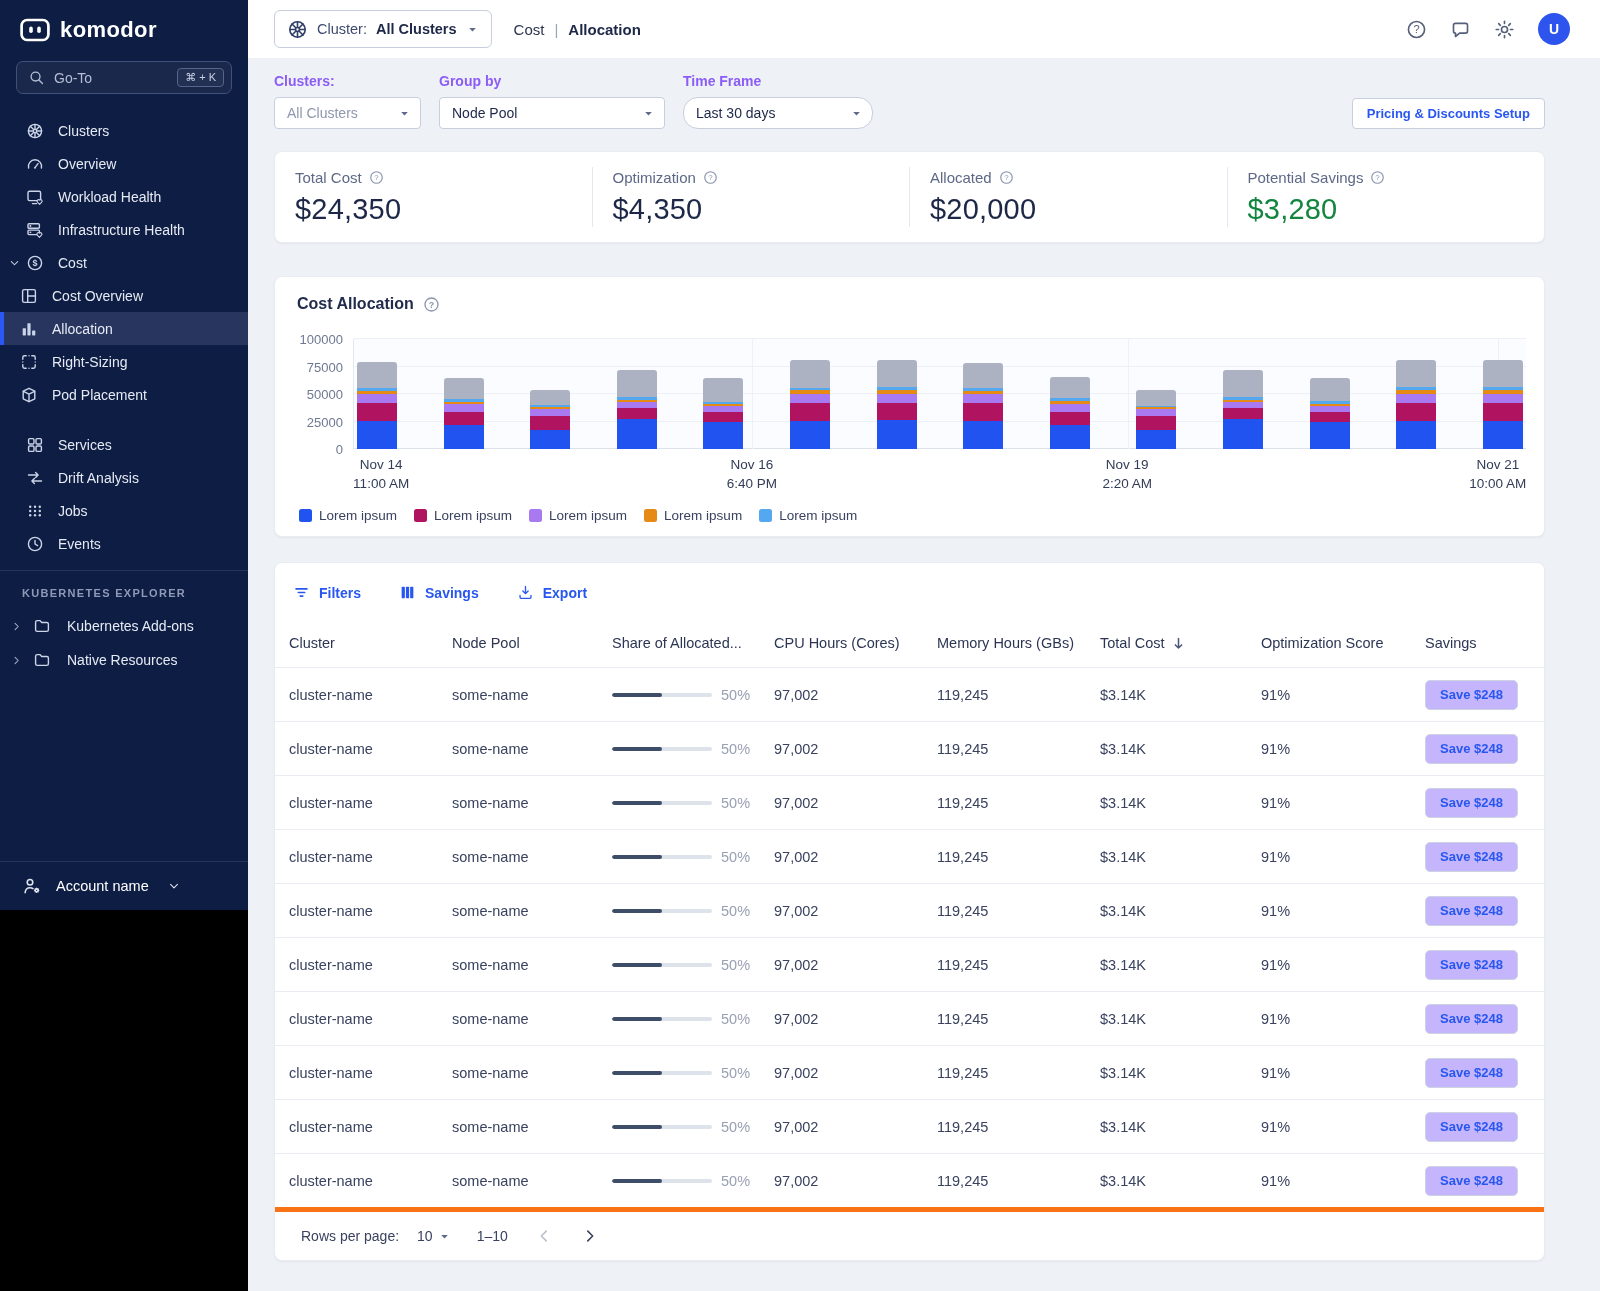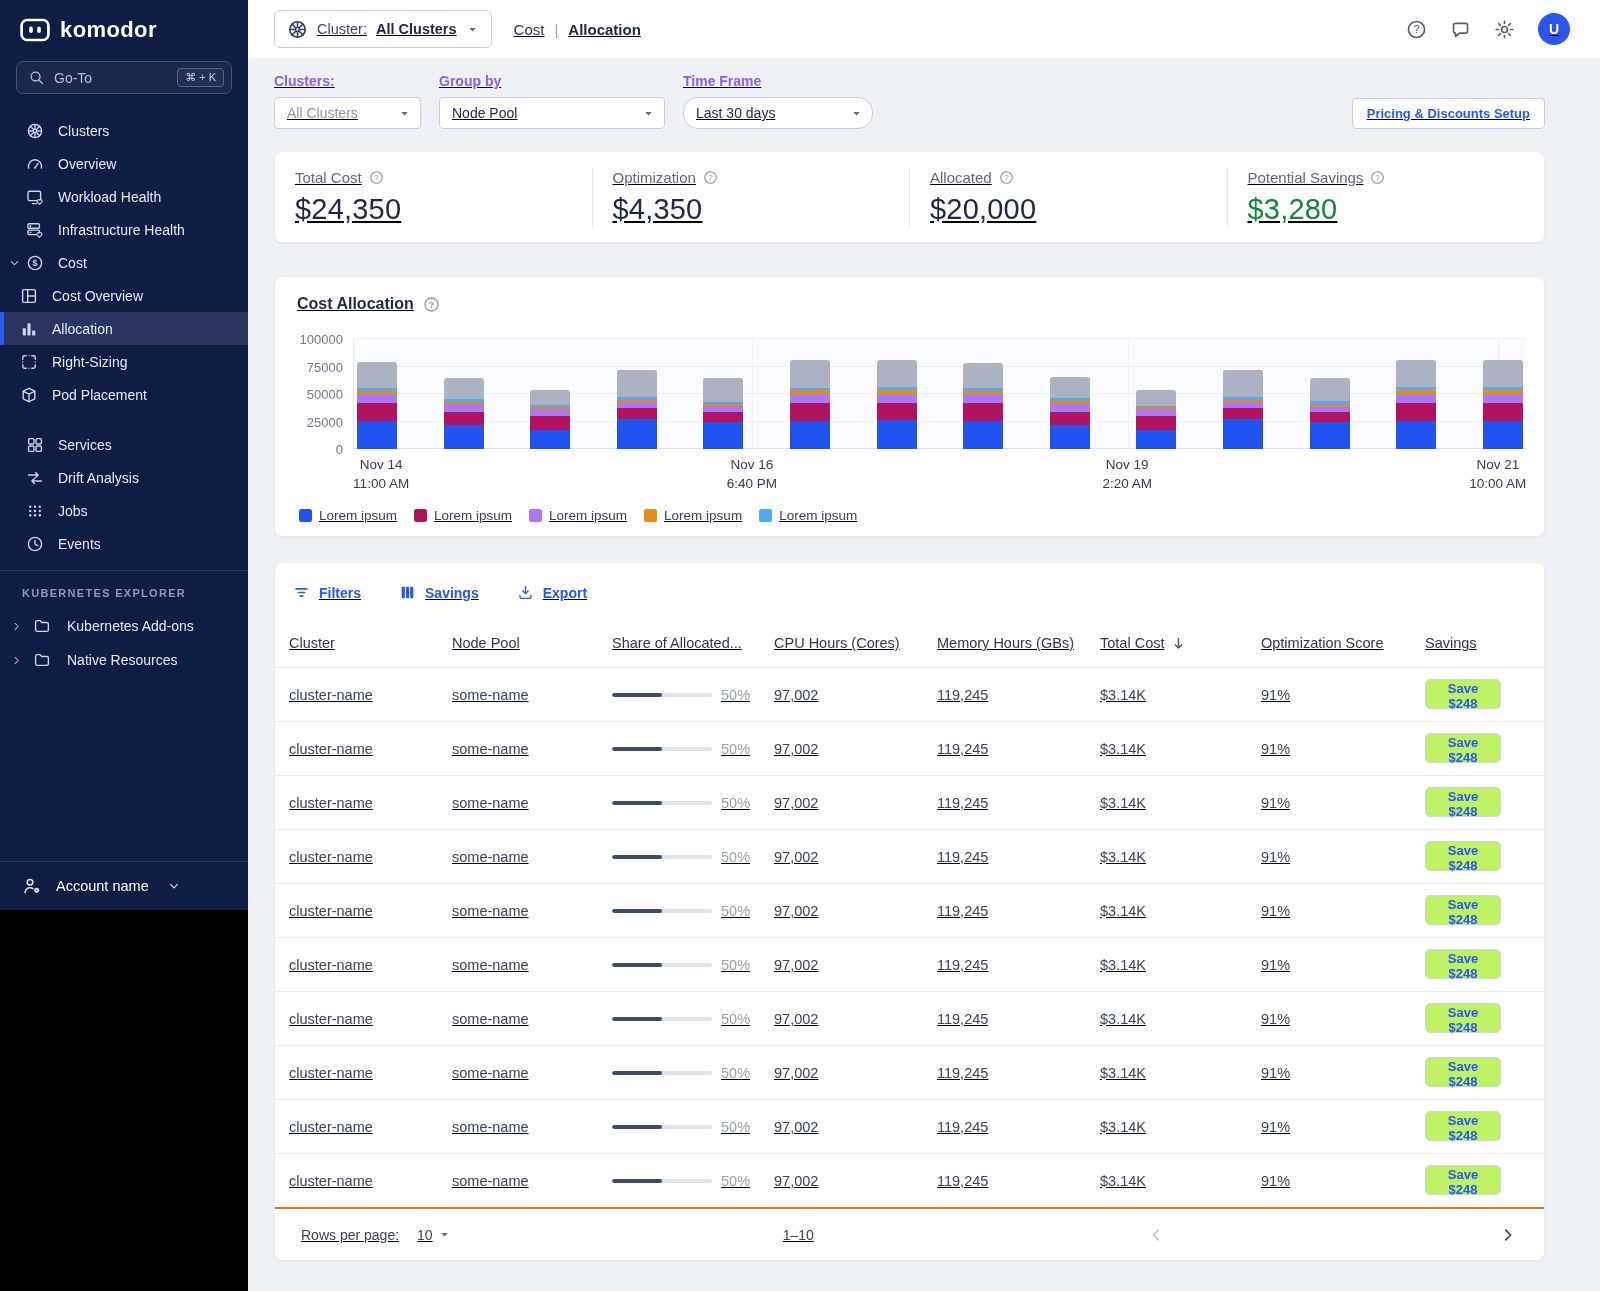--- a/index.html
+++ b/index.html
@@ -44,21 +44,21 @@
   .exp-item .icn.folder { color:#ccd4e8; margin-left:2px; }
   .exp-item .exp-label { margin-left:8px; }
   .side-spacer { flex:1; }
   .account-row { border-top:1px solid #26345c; height:49px; display:flex; align-items:center; gap:14px;
     padding:0 16px 0 22px; color:#fff; font-size:14.5px; font-weight:500; cursor:pointer; }
   .account-row .icn { color:#dfe4f0; }
   .account-chev { margin-left:4px; width:14px; height:14px; }
   .sidebar-void { flex:1; background:#000; }
 
   
-  .main { flex:1; background:#eef1f6; display:flex; flex-direction:column; min-width:0;text-decoration:underline; }
+  .main { flex:1; background:#eef1f6; display:flex; flex-direction:column; min-width:0; }
   .topbar { background:#fff; height:58px; display:flex; align-items:center; padding:0 30px 0 26px; gap:22px; flex:0 0 58px; }
   .cluster-select { display:flex; align-items:center; gap:9px; border:1px solid #c7cedd; border-radius:6px;
     height:38px; padding:0 12px 0 12px; cursor:pointer; background:#fff; }
   .cluster-select .icn { color:#33406a; }
   .cluster-label { color:#3d4a6e; font-size:14.5px; }
   .cluster-value { color:#1d2747; font-weight:700; font-size:14.5px; }
   .cluster-select .caret { color:#5f6a8a; }
   .breadcrumb { display:flex; align-items:center; gap:10px; font-size:15px; }
   .bc-section { color:#2a3350; }
   .bc-sep { color:#9aa3b8; }
@@ -121,24 +121,24 @@
   .thead, .trow { display:grid; grid-template-columns:163px 160px 162px 163px 163px 161px 164px 1fr;
     align-items:center; padding:0 14px; }
   .thead { height:48px; font-size:14.5px; color:#2c3654; font-weight:500; }
   .th { display:flex; align-items:center; gap:6px; cursor:pointer; white-space:nowrap; overflow:hidden; }
   .th .icn { color:#4a5578; }
   .trow { height:54px; border-top:1px solid #e9ecf2; font-size:14.5px; color:#39425e; }
   .share-cell { display:flex; align-items:center; gap:9px; }
   .share-track { width:100px; height:4px; background:#dee2ea; border-radius:2px; overflow:hidden; }
   .share-fill { height:100%; background:#3e4d68; border-radius:2px; }
   .share-pct { color:#98a1b3; }
-  .savings-btn { width:76px; height:30px; border:1px solid #ccd3e0; border-radius:5px; background:#bef264;
+  .savings-btn { width:93px; height:30px; border:1px solid #ccd3e0; border-radius:5px; background:#c4b5fd;
     color:#2857f0; font-size:13px; font-weight:600; cursor:pointer; font-family:inherit; }
-  .pagination { display:flex; justify-content:space-between; align-items:center; gap:26px; height:53px;
-    padding:0 26px; font-size:14px; color:#39425e; border-top:2px solid #f97316; }
+  .pagination { display:flex; justify-content:flex-start; align-items:center; gap:26px; height:53px;
+    padding:0 26px; font-size:14px; color:#39425e; border-top:5px solid #f97316; }
   .rpp { display:flex; align-items:center; gap:18px; }
   .rpp-select { display:flex; align-items:center; gap:5px; cursor:pointer; }
   .rpp-select .caret { color:#5f6a8a; }
   .pg-btn { background:none; border:none; padding:0; cursor:pointer; color:#39425e; display:flex; }
   .pg-btn.disabled { color:#b9bfcc; cursor:default; }
 </style>
 </head>
 <body>
 
 <aside class="sidebar">

